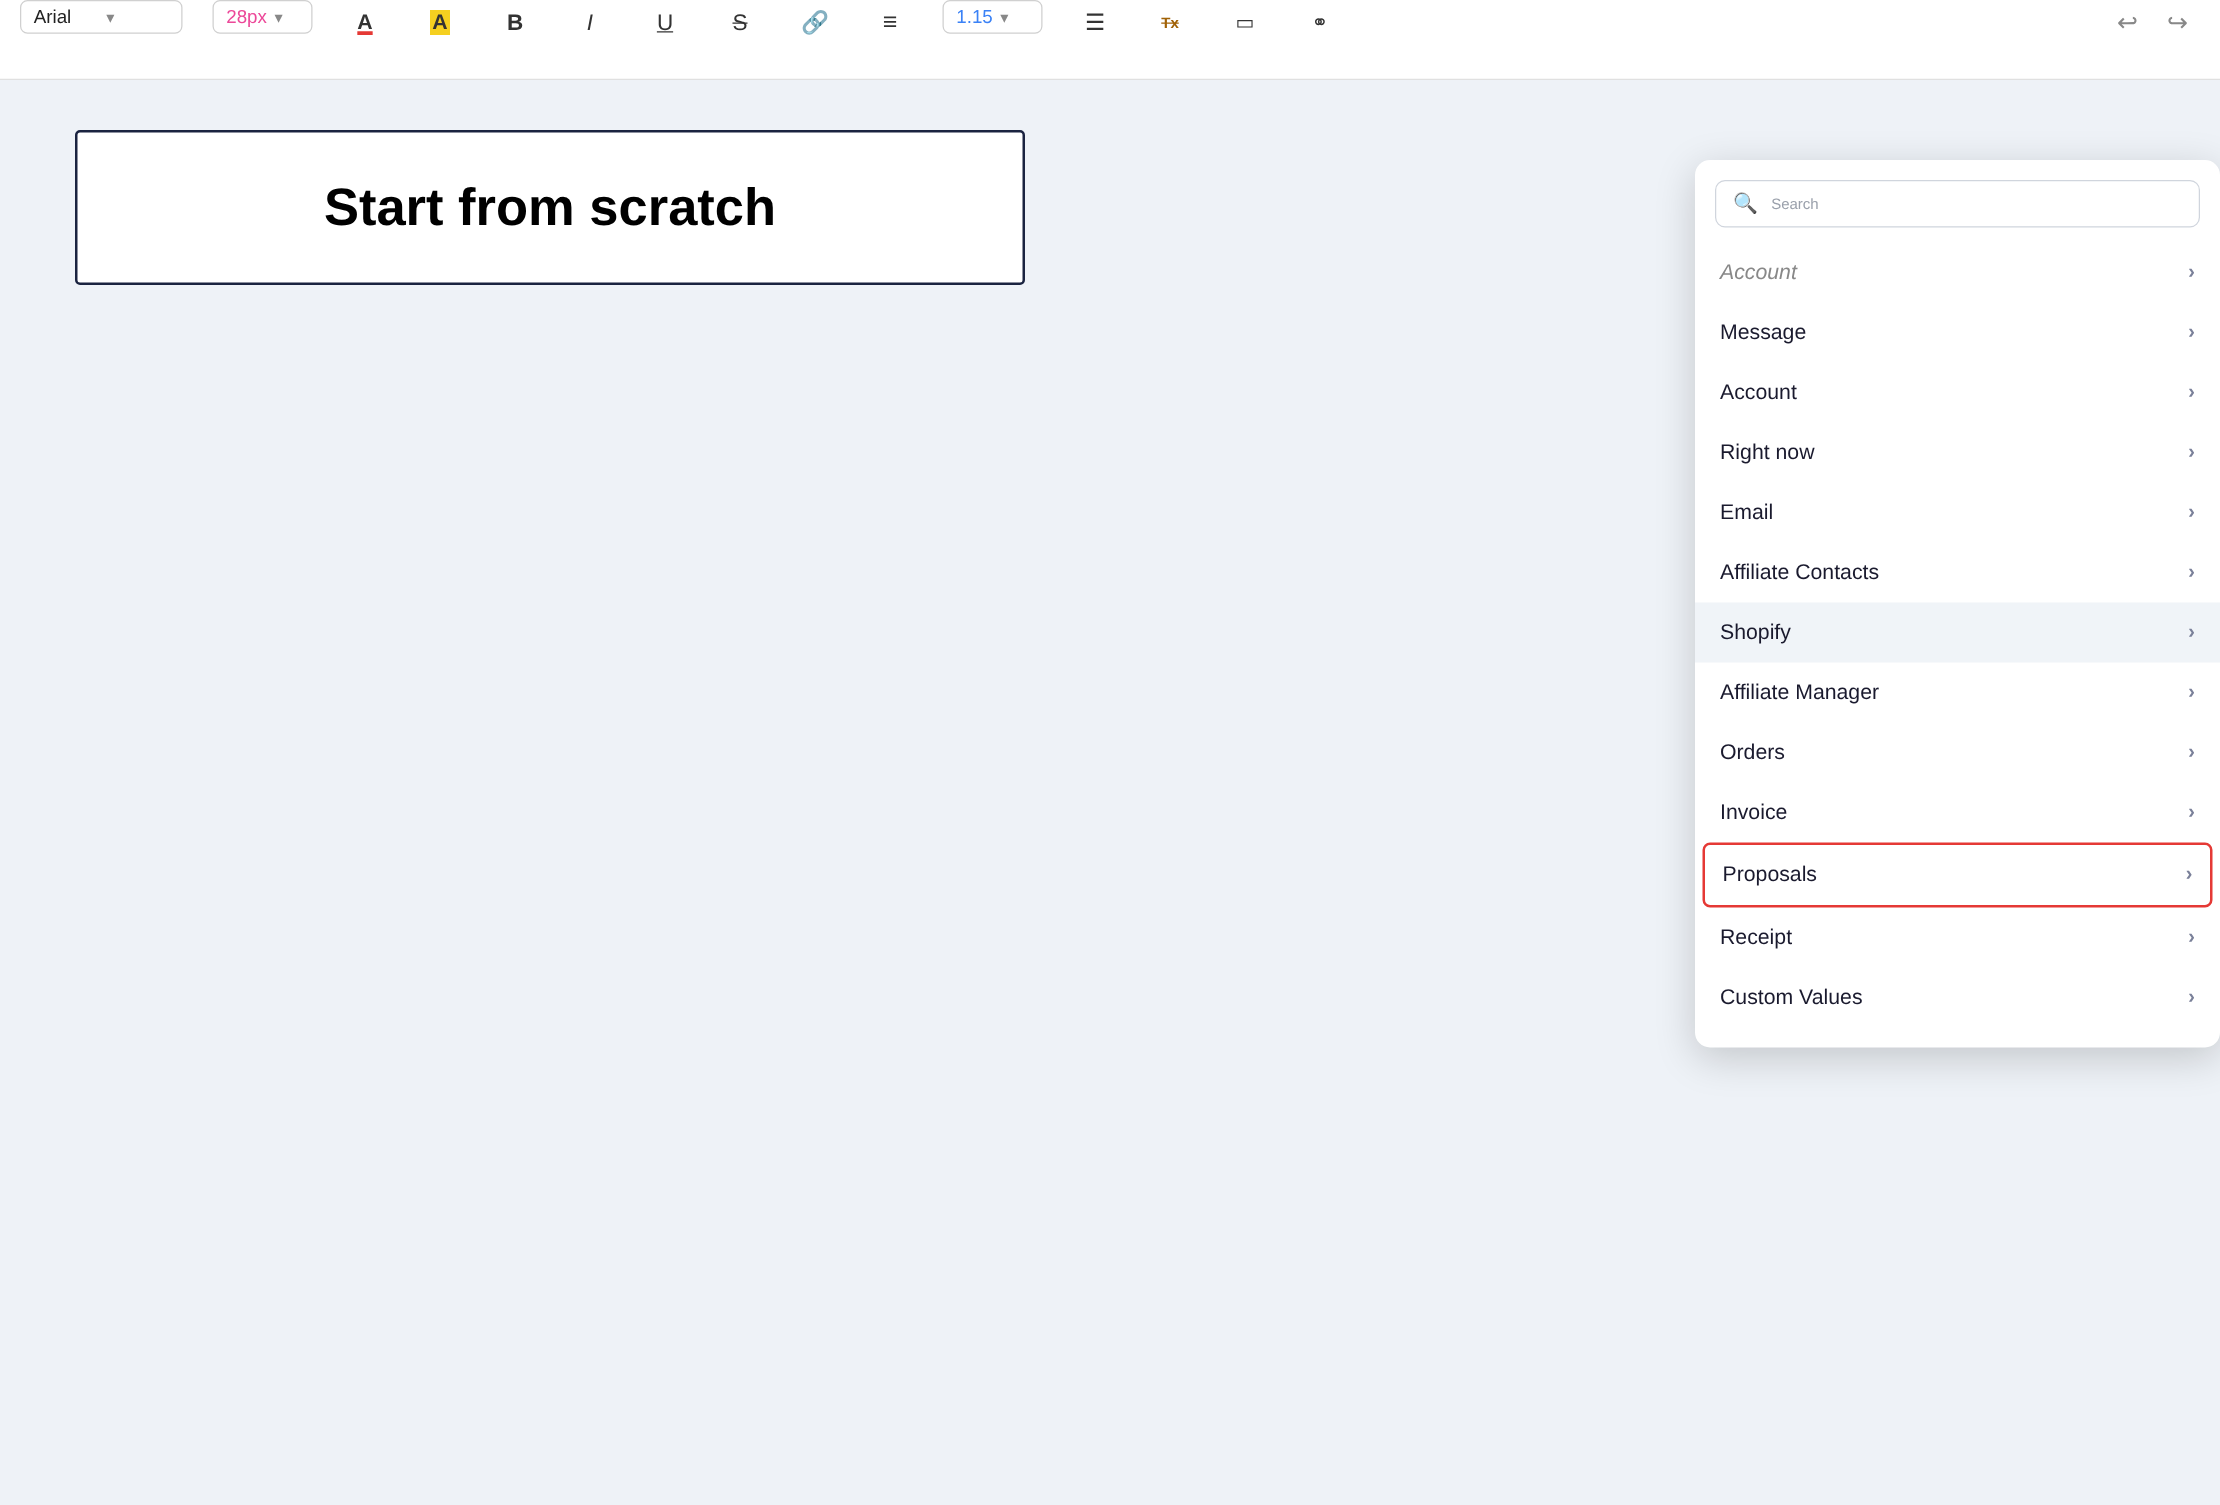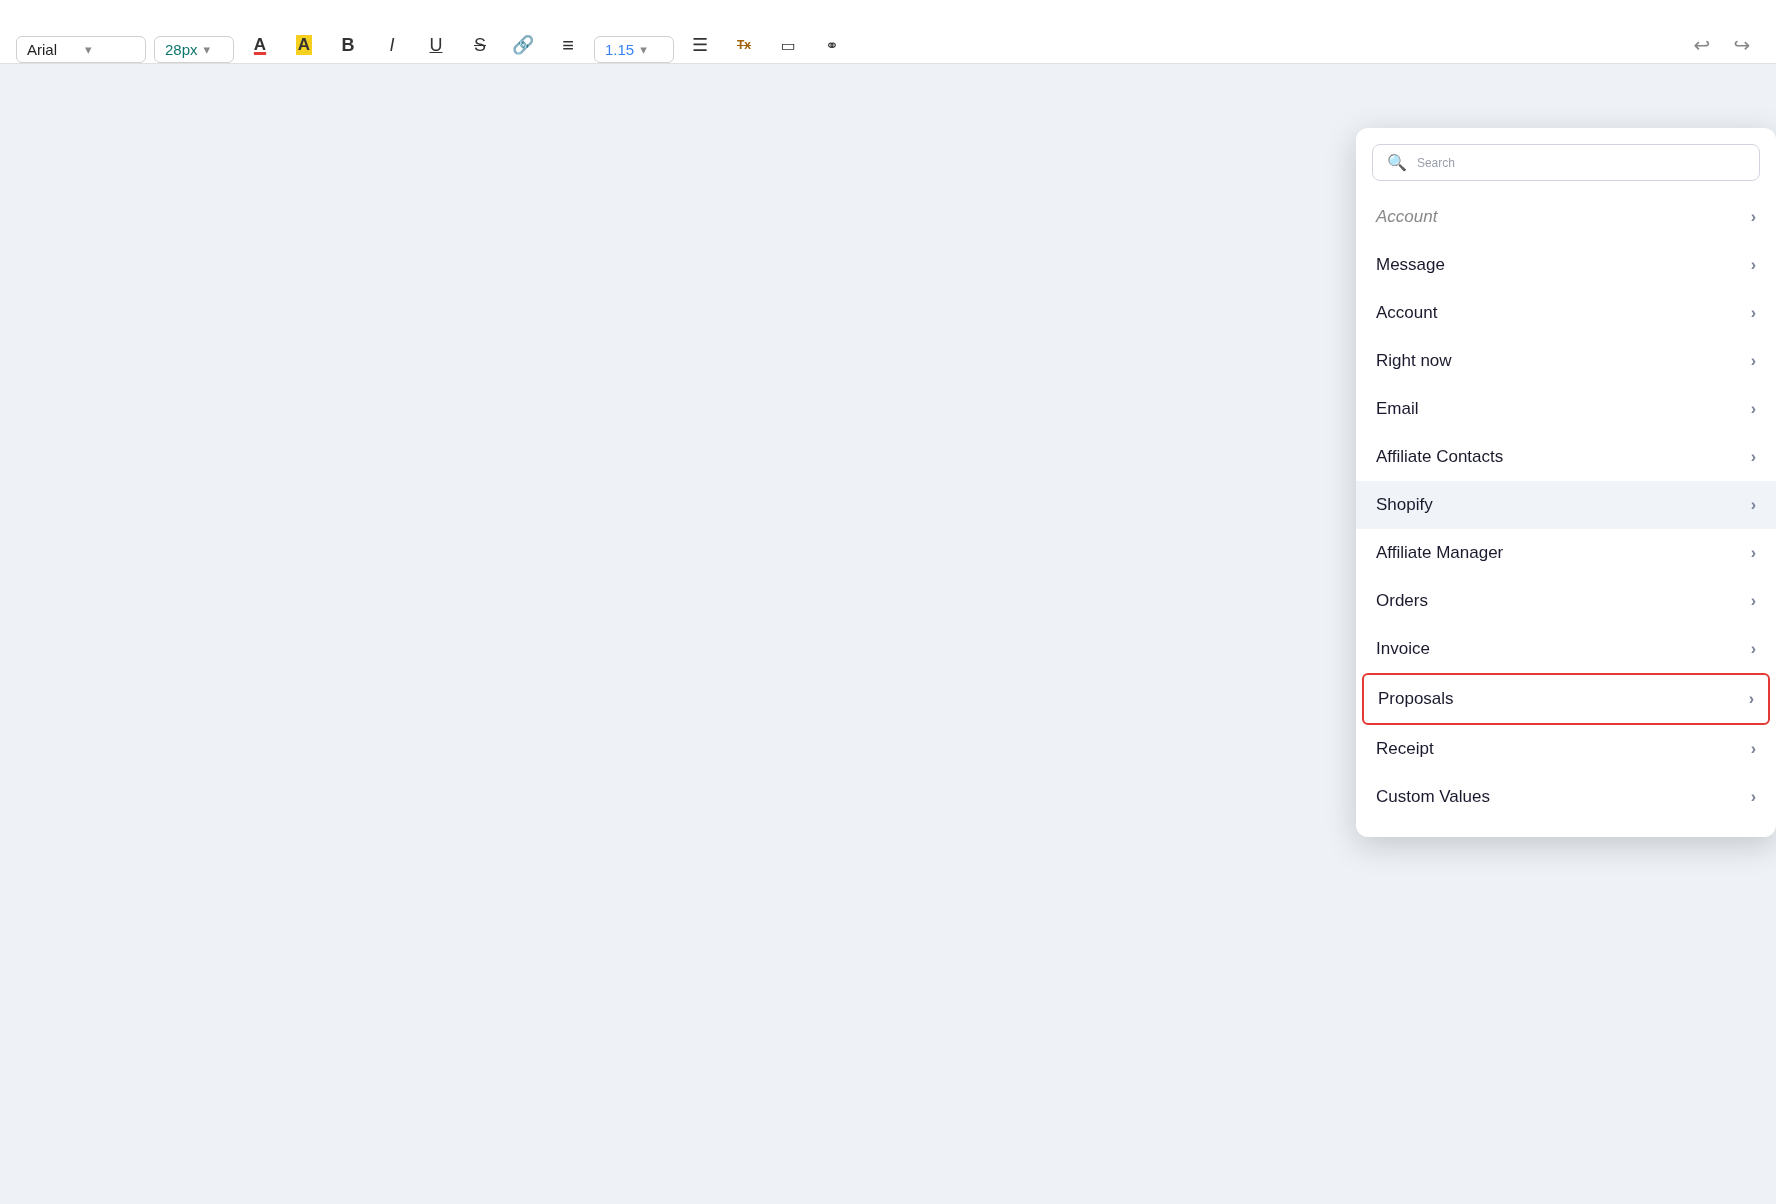--- a/index.html
+++ b/index.html
@@ -9,26 +9,26 @@
       background: #f0f4f8;
       width: 1776px;
       height: 1204px;
       overflow: hidden;
       position: relative;
     }
 
     
     .toolbar {
       display: flex;
-      align-items: flex-end;
+      align-items: flex-start;
       background: #ffffff;
       border-bottom: 1px solid #e0e0e0;
       height: 64px;
       padding: 0 16px;
-      gap: 8px;
+      gap: 24px;
       position: relative;
       z-index: 10;
     }
 
     .toolbar-font-select {
       display: flex;
       align-items: center;
       border: 1px solid #d0d0d0;
       border-radius: 6px;
       padding: 4px 10px;
@@ -51,21 +51,21 @@
       border-radius: 6px;
       padding: 4px 10px;
       background: #fff;
       cursor: pointer;
       gap: 6px;
       min-width: 80px;
     }
 
     .toolbar-size-select span {
       font-size: 15px;
-      color: #0f766e;
+      color: #ec4899;
     }
 
     .toolbar-btn {
       display: flex;
       align-items: center;
       justify-content: center;
       width: 36px;
       height: 36px;
       border-radius: 5px;
       cursor: pointer;
@@ -316,20 +316,23 @@
       <span>↩</span>
     </button>
     <button class="undo-redo-btn">
       <span>↪</span>
     </button>
   </div>
 </div>
 
 <div class="editor-area">
 
+  <div class="content-card">
+    <h1>Start from scratch</h1>
+  </div>
 
   <div class="dropdown-panel">
 
     <div class="search-container">
       <div class="search-input-wrap">
         <span style="font-size:16px; color:#9aa0ab;">🔍</span>
         <input type="text" placeholder="Search" style="">
       </div>
     </div>
 

